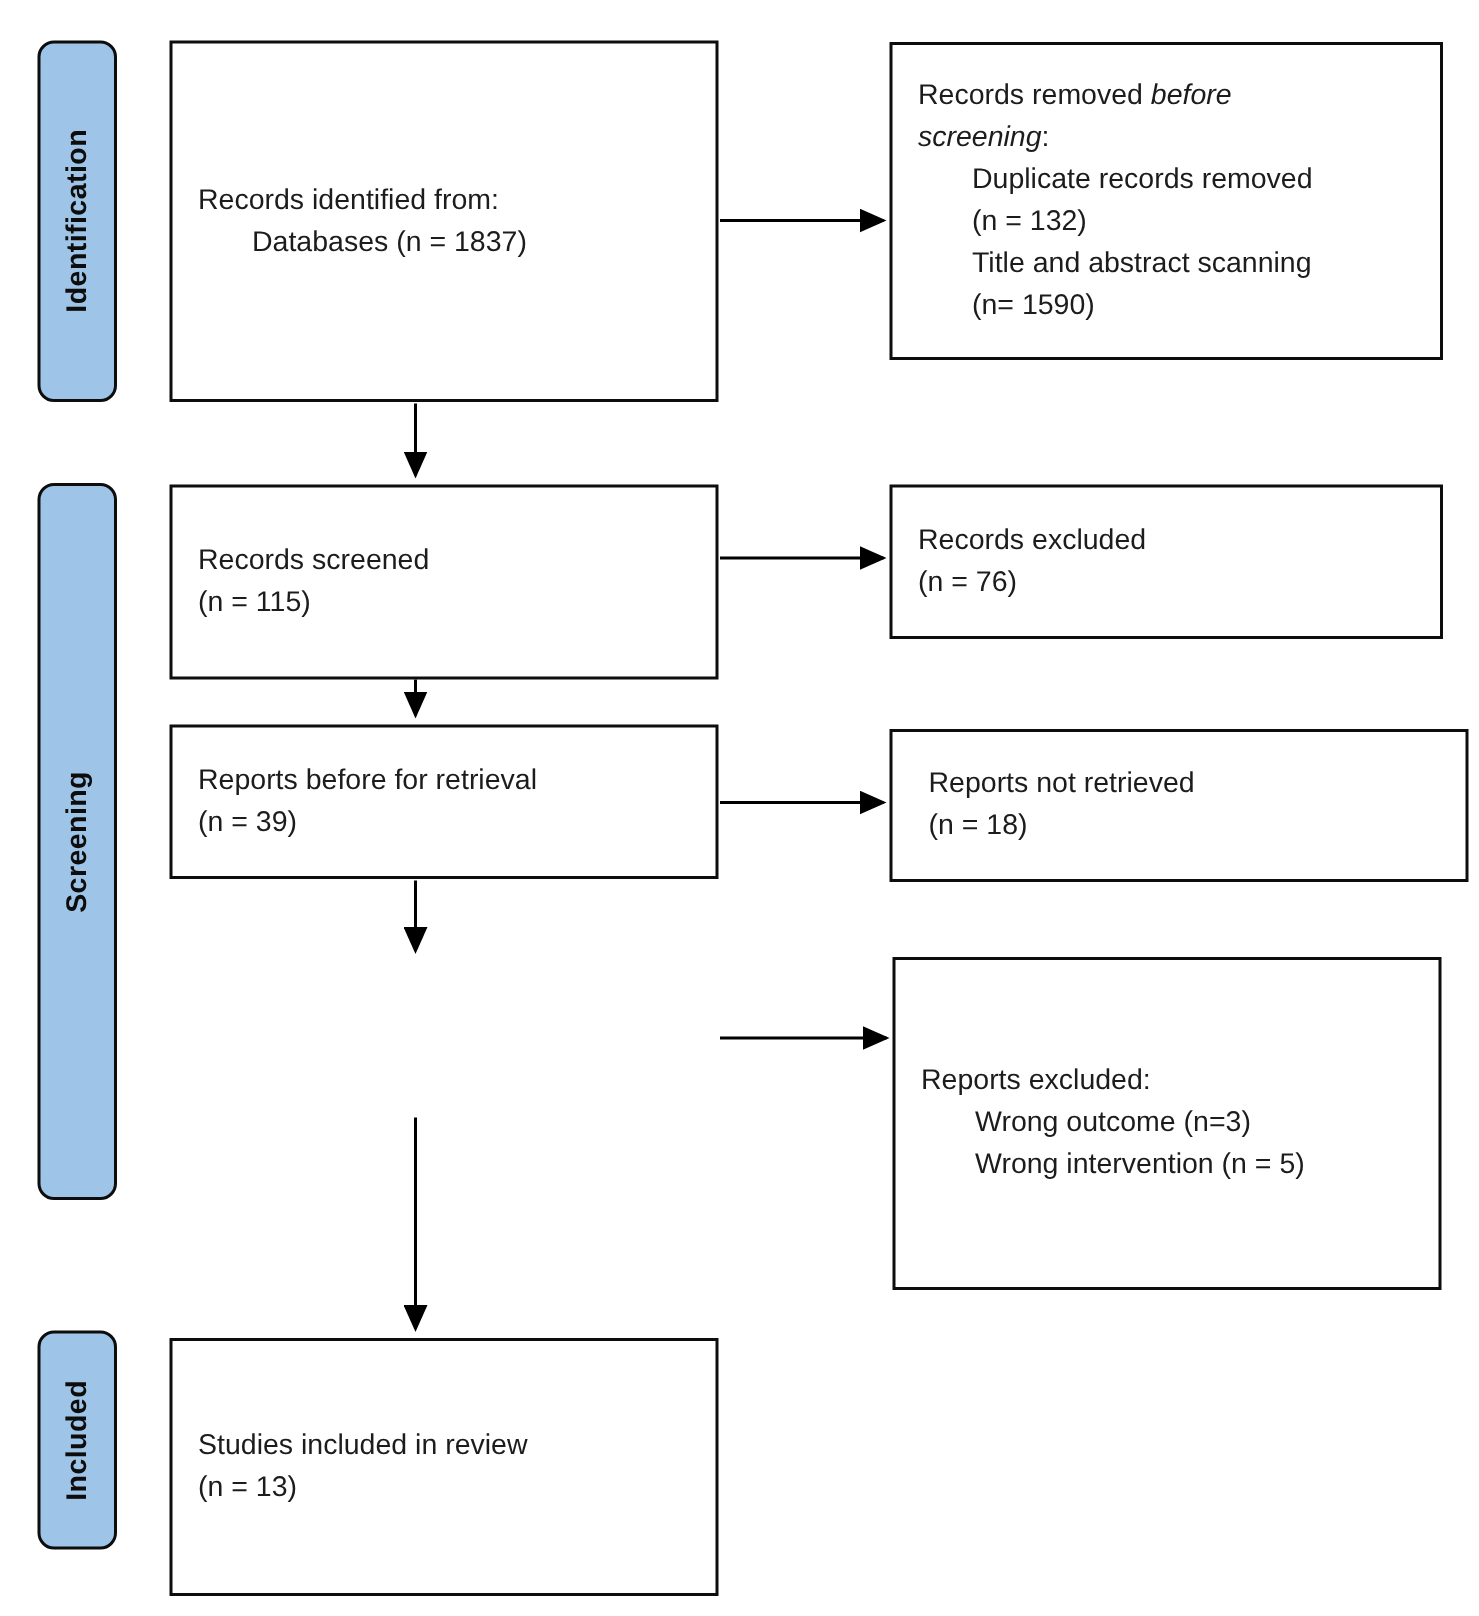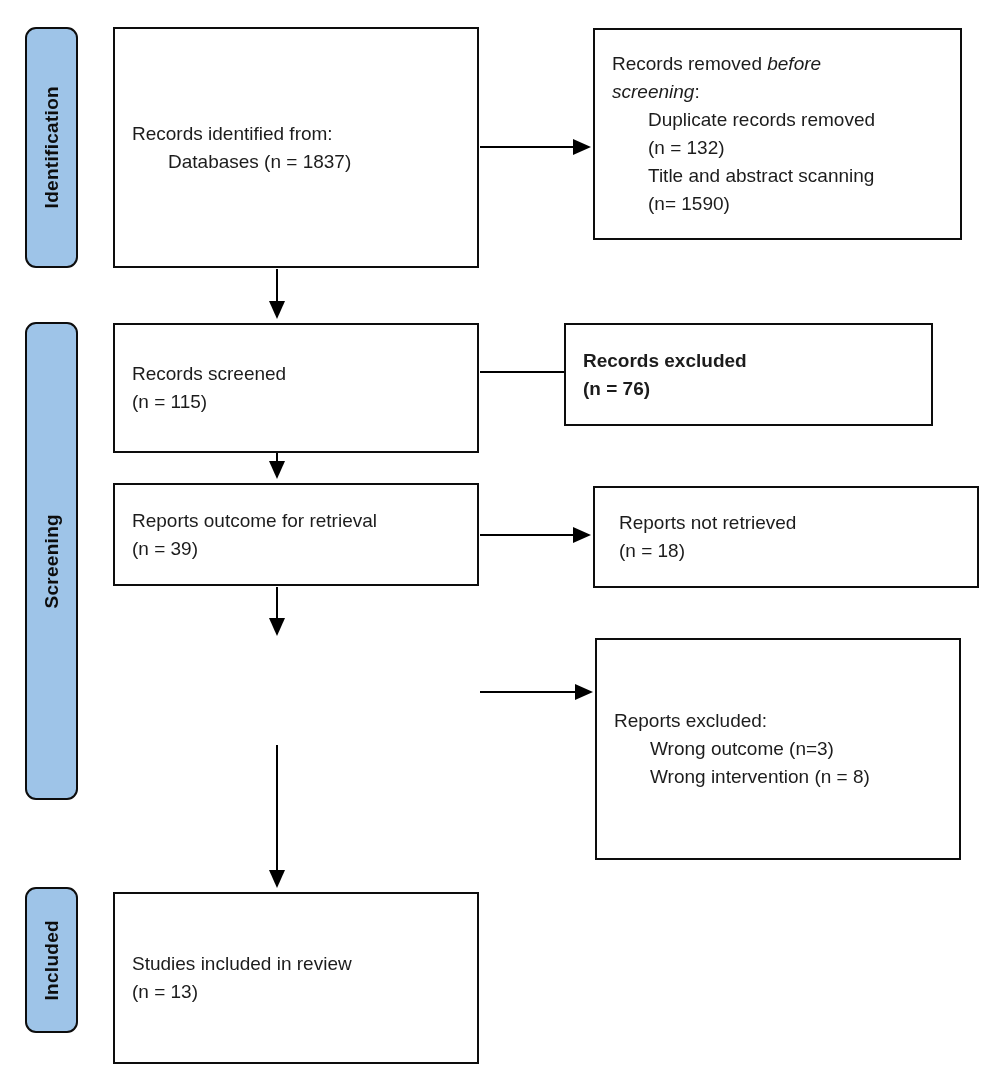--- a/index.html
+++ b/index.html
@@ -46,21 +46,21 @@
     padding: 8px 12px 8px 17px;
     font-size: 19px;
     line-height: 28px;
     color: var(--ink);
   }
   .box .line { white-space: nowrap; }
   .box .indent { padding-left: 36px; }
   .box-identified { left: 113px; top: 27px; width: 366px; height: 241px; }
   .box-removed { left: 593px; top: 28px; width: 369px; height: 212px; }
   .box-screened { left: 113px; top: 323px; width: 366px; height: 130px; }
-  .box-excluded { left: 564px; top: 323px; width: 369px; height: 103px; font-weight: bold; }
+  .box-excluded { left: 593px; top: 323px; width: 369px; height: 103px; }
   .box-sought { left: 113px; top: 483px; width: 366px; height: 103px; }
   .box-not-retrieved { left: 593px; top: 486px; width: 386px; height: 102px; padding-left: 24px; }
   .box-assessed { left: 113px; top: 640px; width: 366px; height: 104px; }
   .box-reports-excluded { left: 595px; top: 638px; width: 366px; height: 222px; }
   .box-included-studies { left: 113px; top: 892px; width: 366px; height: 172px; }
 </style>
 </head>
 <body>
 
 <div class="canvas">
@@ -111,34 +111,34 @@
     <div class="line">Records screened</div>
     <div class="line">(n = 115)</div>
   </div>
 
   <div class="box box-excluded">
     <div class="line">Records excluded</div>
     <div class="line">(n = 76)</div>
   </div>
 
   <div class="box box-sought">
-    <div class="line">Reports outcome for retrieval</div>
+    <div class="line">Reports before for retrieval</div>
     <div class="line">(n = 39)</div>
   </div>
 
   <div class="box box-not-retrieved">
     <div class="line">Reports not retrieved</div>
     <div class="line">(n = 18)</div>
   </div>
 
 
   <div class="box box-reports-excluded">
     <div class="line">Reports excluded:</div>
     <div class="line indent">Wrong outcome (n=3)</div>
-    <div class="line indent">Wrong intervention (n = 8)</div>
+    <div class="line indent">Wrong intervention (n = 5)</div>
   </div>
 
   <div class="box box-included-studies">
     <div class="line">Studies included in review</div>
     <div class="line">(n = 13)</div>
   </div>
 
 </div>
 
 </body></html>

